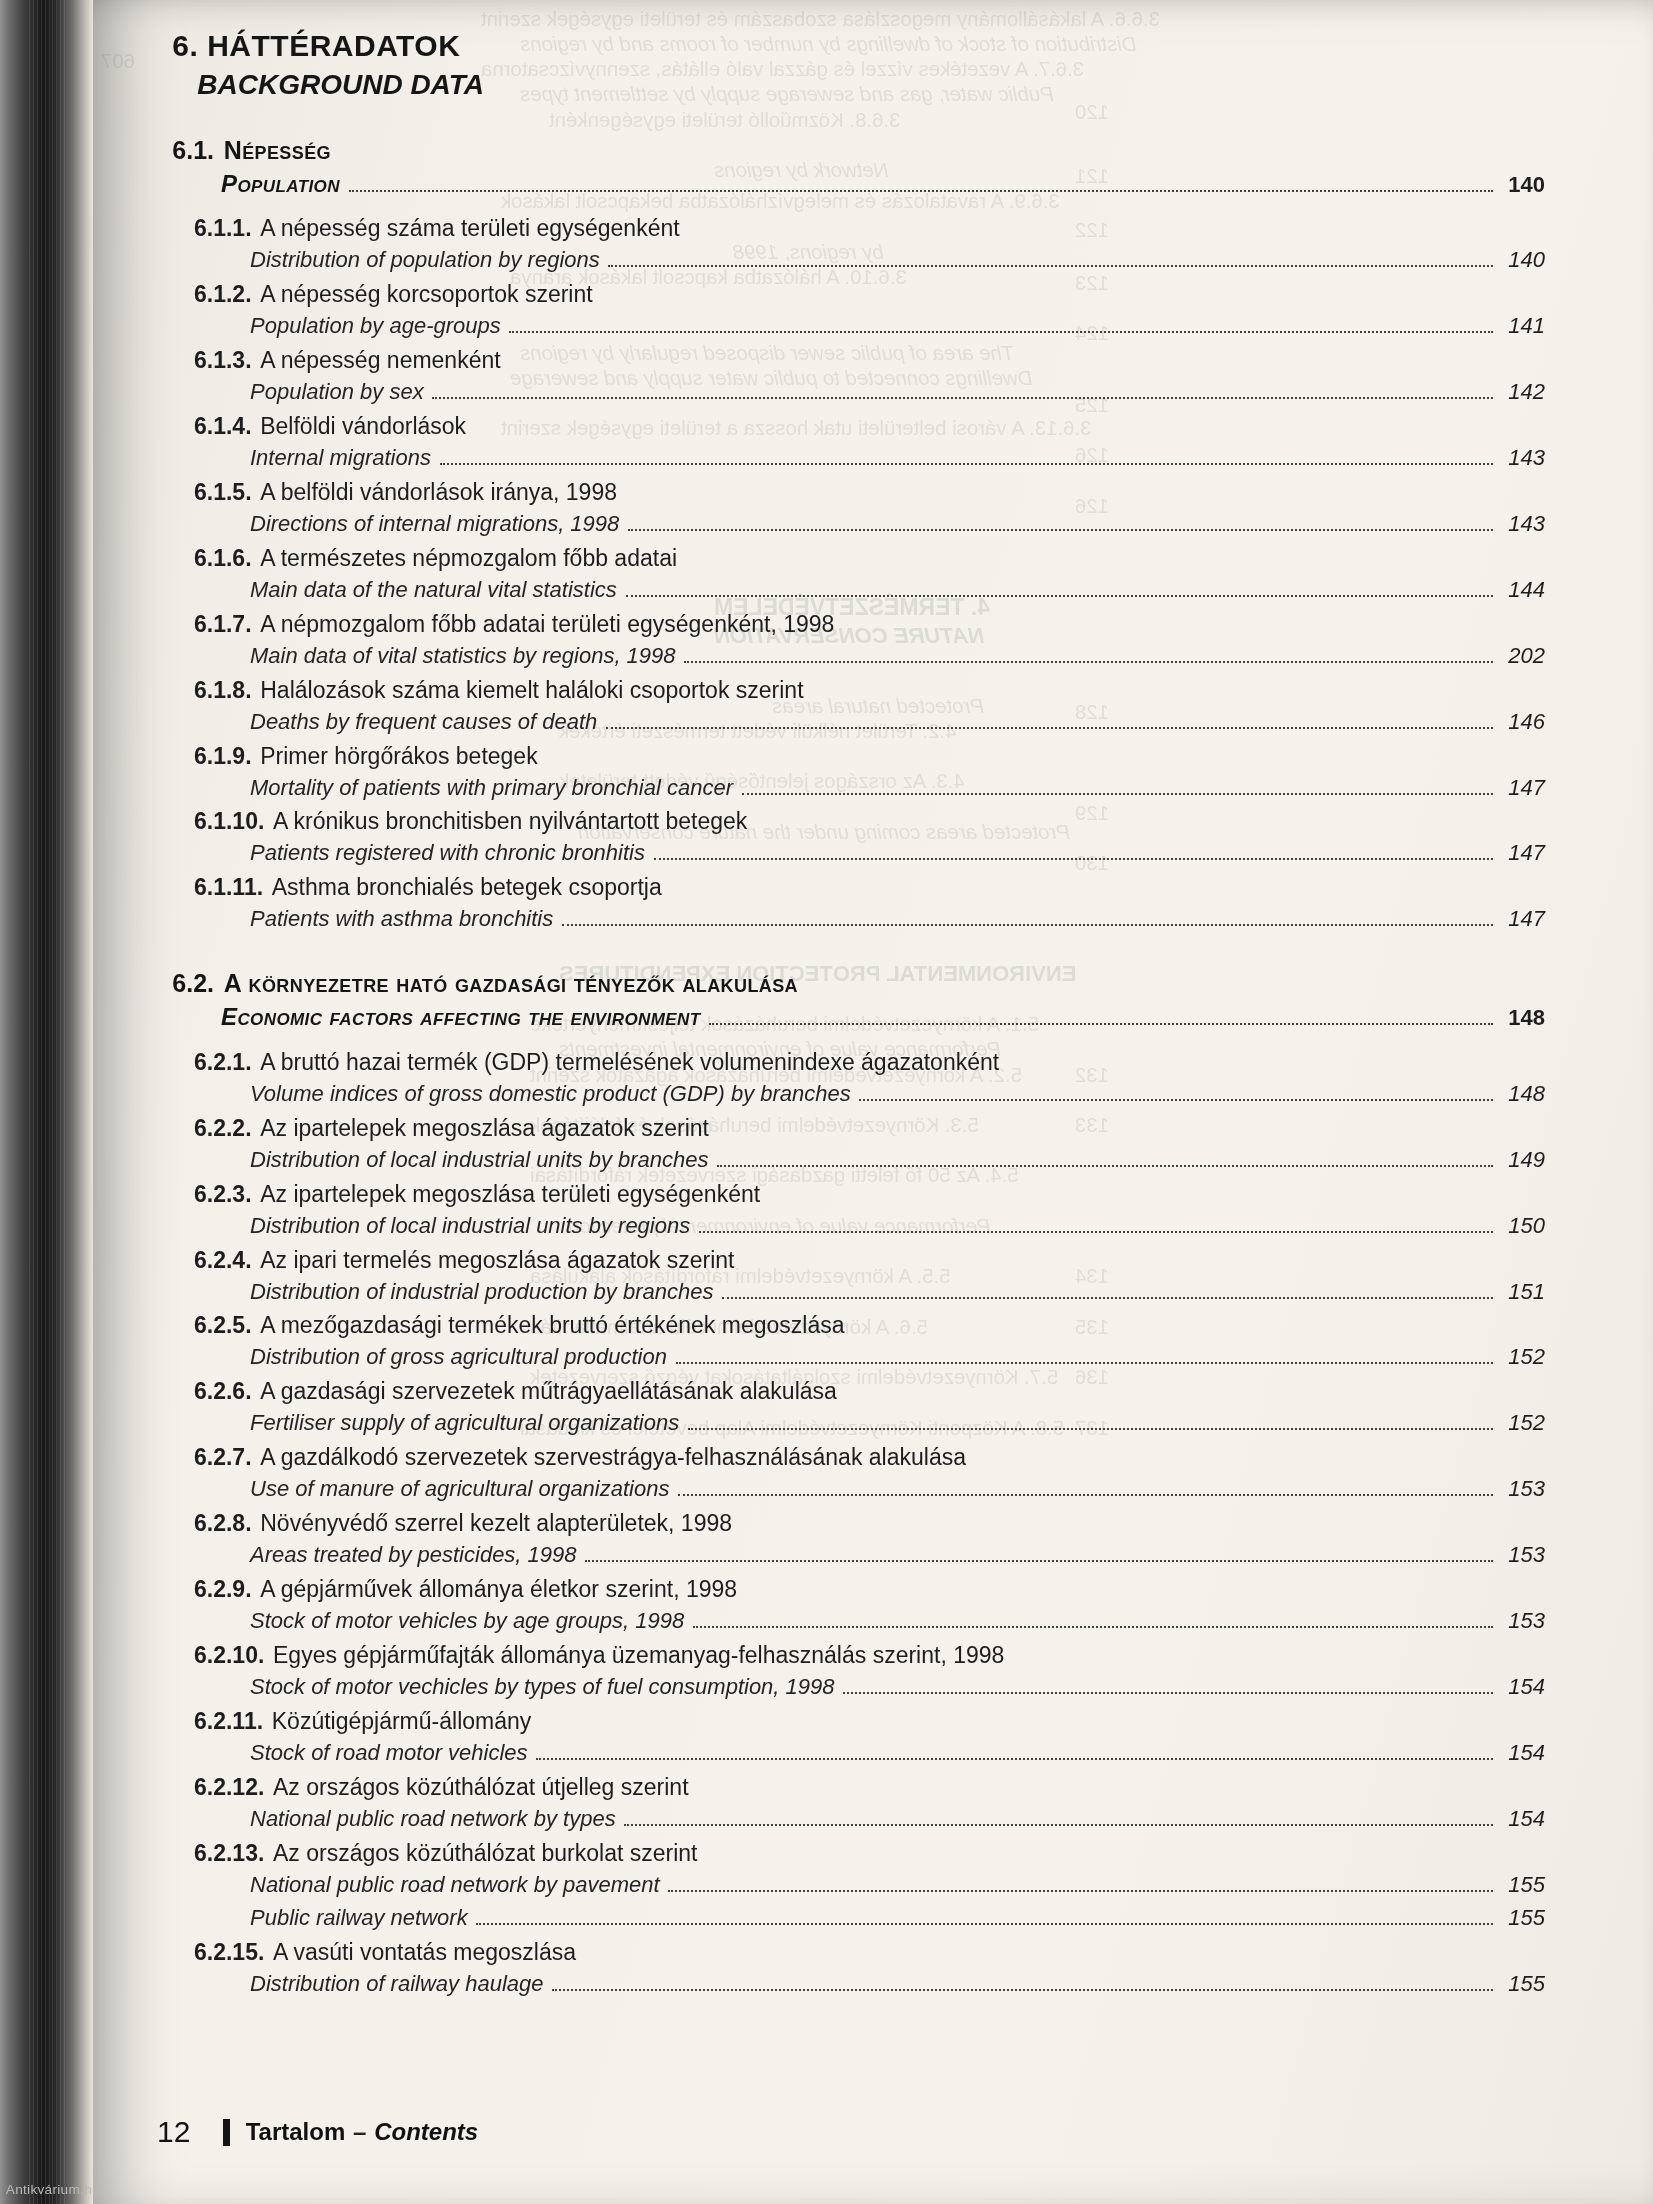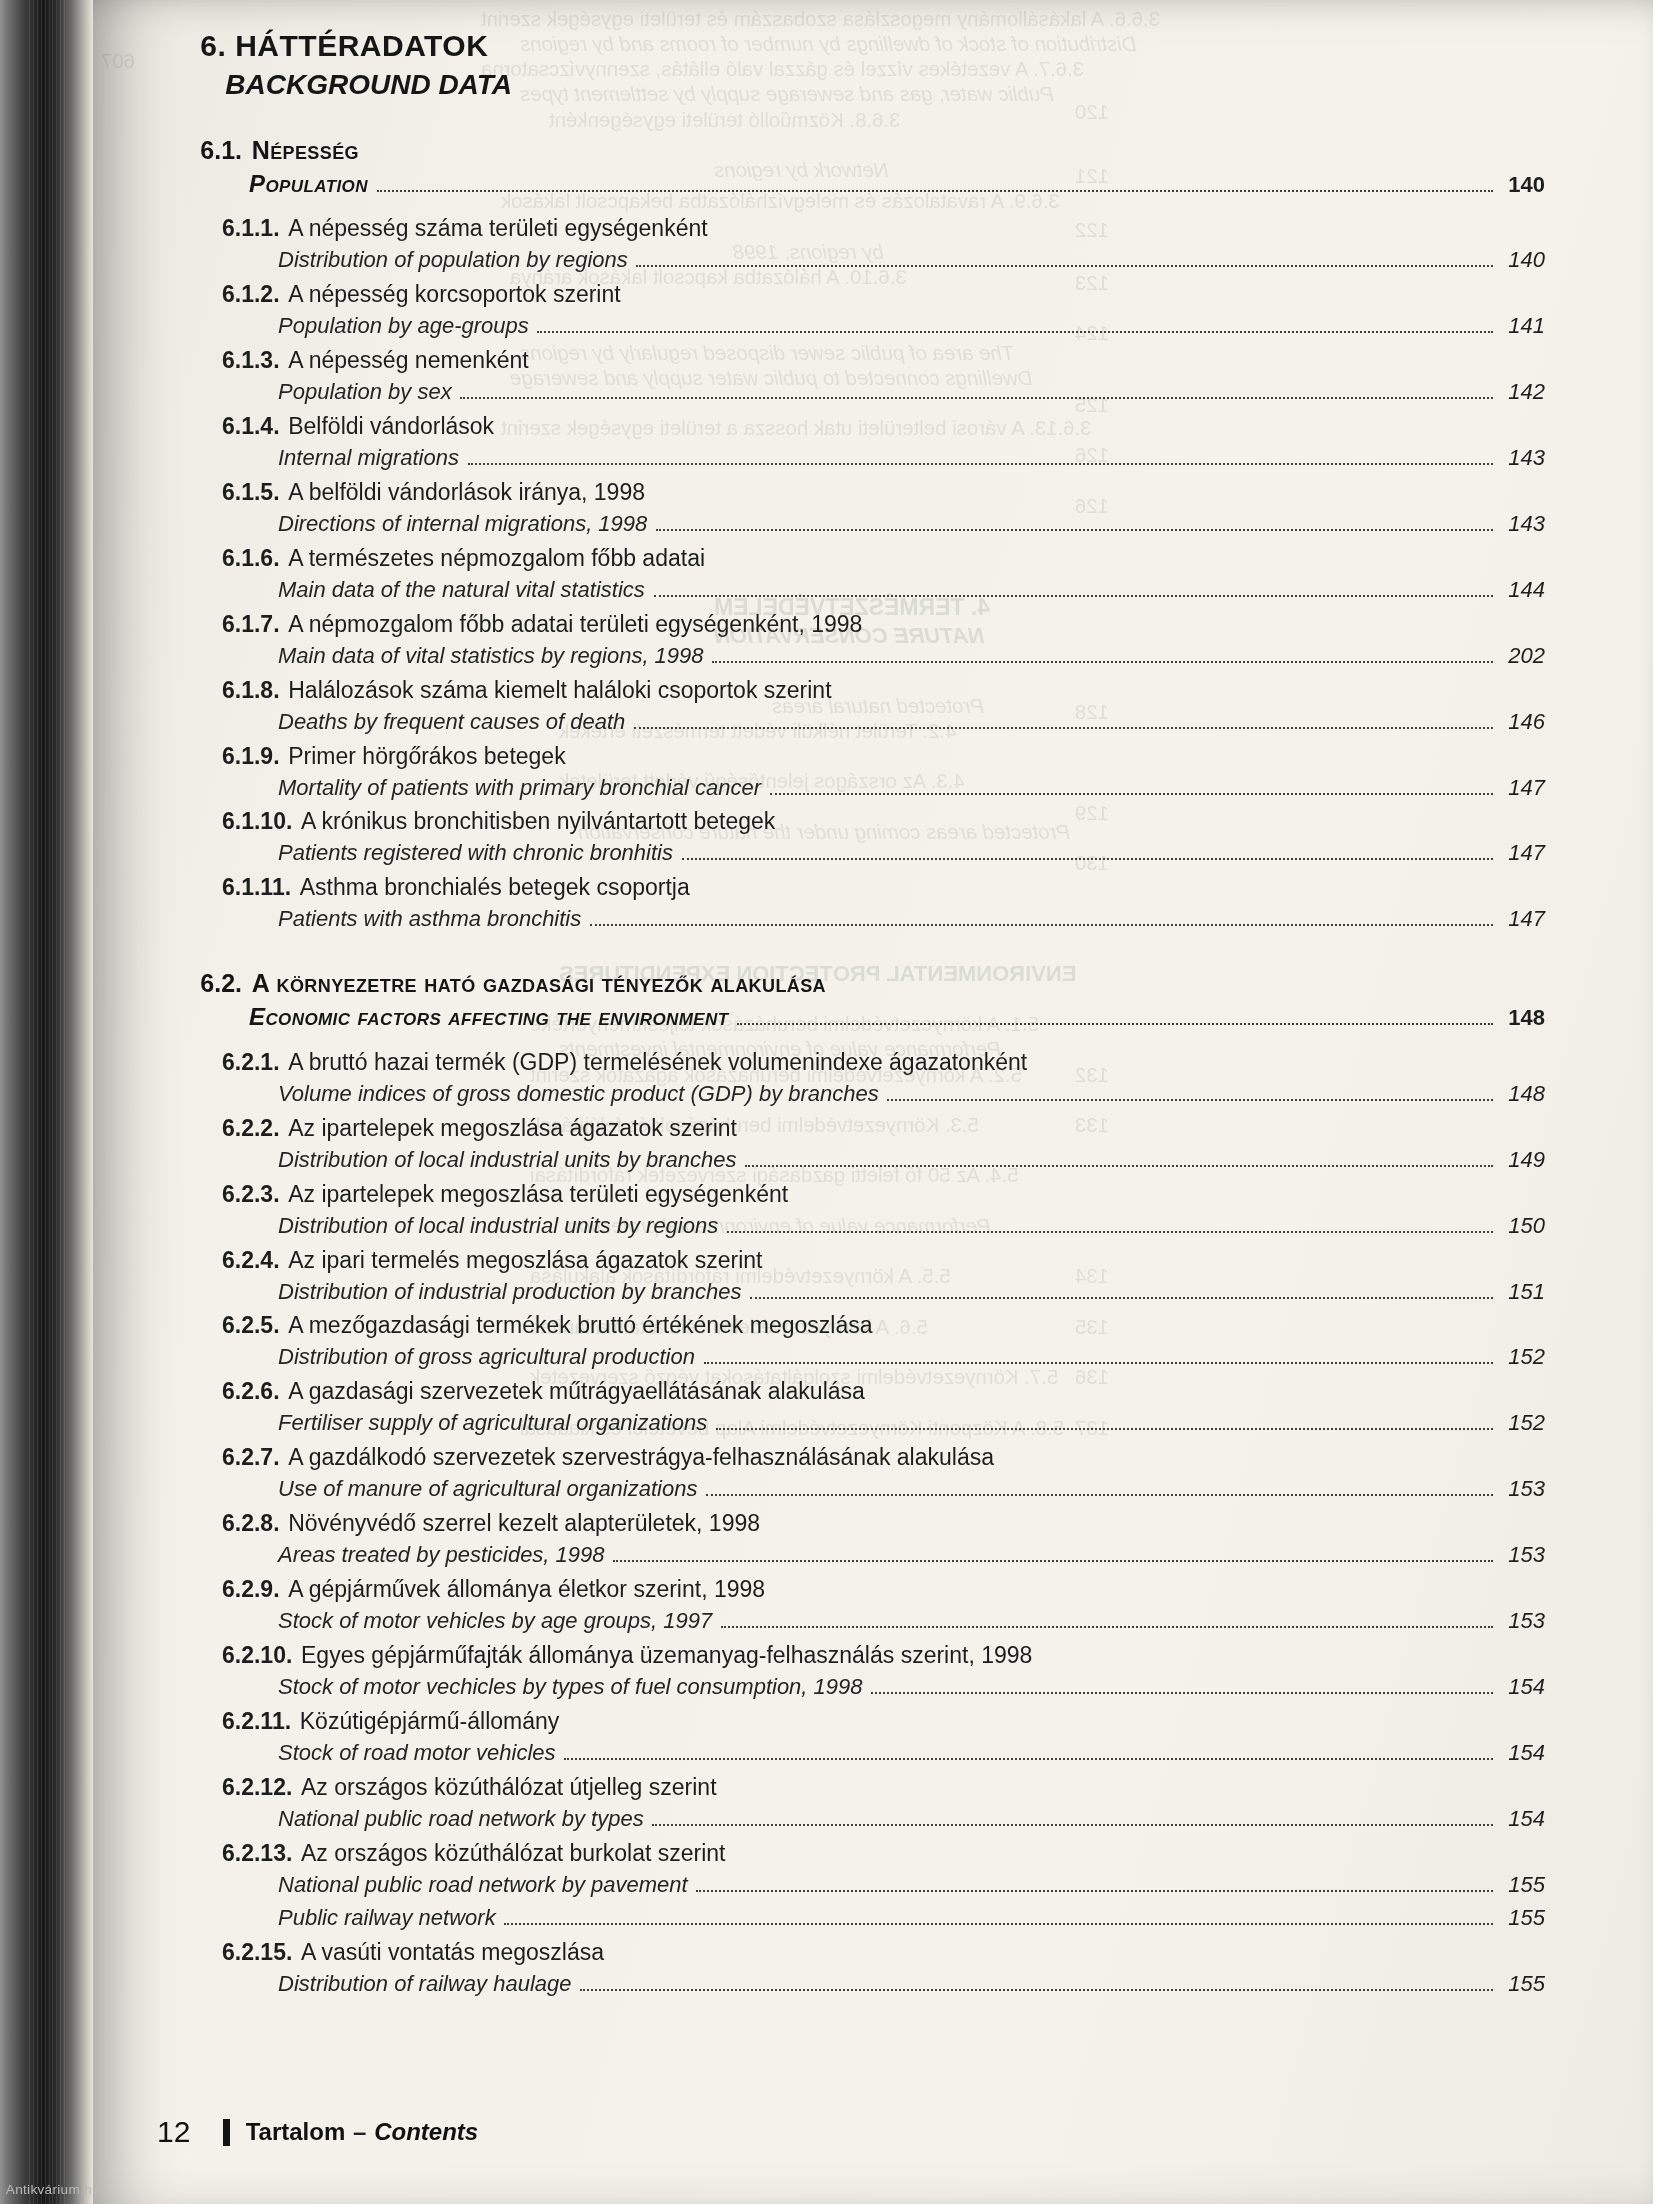--- a/index.html
+++ b/index.html
@@ -27,21 +27,20 @@
   .page {
     position:absolute; left:93px; top:0; right:0; bottom:0;
     background:linear-gradient(105deg,#ebe9e2 0%,#f3f1ea 22%,#f4f2eb 70%,#edebe4 100%);
     box-shadow:inset 45px 0 68px -33px rgba(0,0,0,.38),
                inset 0 17.5px 39px -27px rgba(0,0,0,.18),
                inset -7.8px 0 29px -17.5px rgba(0,0,0,.10);
   }
   .content {
     position:absolute; left:0; top:0; right:0;
     padding:29px 109px 0 58px;
-    margin-left:28px;
   }
   
   .chapter-head { padding-left:21.3px; margin-bottom:25px; }
   .chapter-head .t1 { font-size:30px; font-weight:bold; letter-spacing:0.5px; color:#161616; }
   .chapter-head .t2 { font-size:28px; font-weight:bold; font-style:italic; padding-left:25px; margin-top:5.8px; color:#161616; }
   
   .line { display:flex; align-items:baseline; }
   .dots { flex:1 1 auto; border-bottom:2.4px dotted #3e3e3e; margin:0 2.9px 2.9px 8.7px; height:2.9px; }
   .pg { flex:0 0 auto; min-width:49px; text-align:right; font-size:22px; color:#1e1e1e; }
   .sc { font-variant:small-caps; letter-spacing:0.4px; }
@@ -374,21 +373,21 @@
       <span class="dots"></span>
       <span class="pg">153</span>
     </div>
   </div>
             <div class="entry">
     <div class="line hu">
       <span class="num">6.2.9.</span>
                 <span class="hu-text">A gépjárművek állománya életkor szerint, 1998</span>
     </div>
     <div class="line en">
-      <span class="en-text">Stock of motor vehicles by age groups, 1997</span>
+      <span class="en-text">Stock of motor vehicles by age groups, 1998</span>
       <span class="dots"></span>
       <span class="pg">153</span>
     </div>
   </div>
             <div class="entry">
     <div class="line hu">
       <span class="num">6.2.10.</span>
                 <span class="hu-text">Egyes gépjárműfajták állománya üzemanyag-felhasználás szerint, 1998</span>
     </div>
     <div class="line en">

